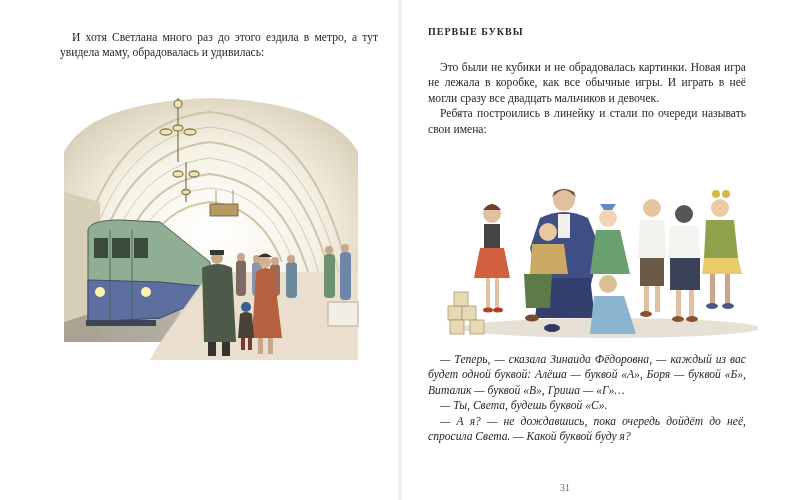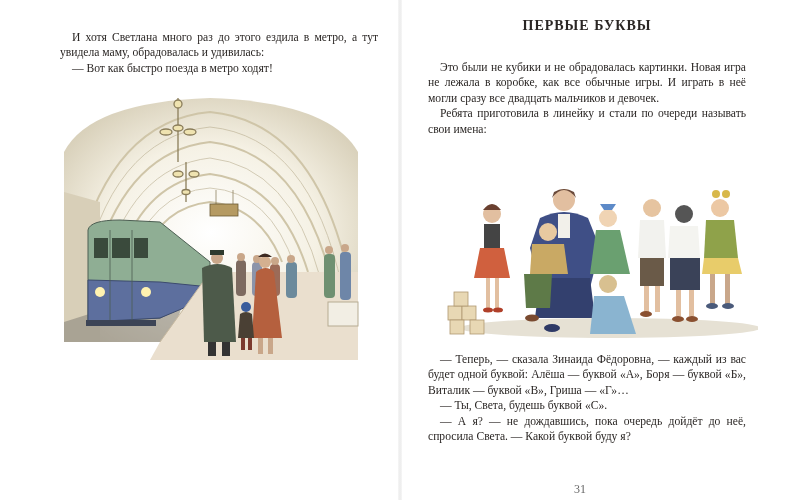--- a/index.html
+++ b/index.html
@@ -19,40 +19,39 @@
   }
   .text {
     position: absolute;
     font-size: 11.6px;
     line-height: 15.4px;
     text-align: justify;
   }
   .text p { margin: 0; text-indent: 12px; }
   .left-text { left: 48px; top: 30px; width: 318px; }
   .right-text-top { left: 28px; top: 60px; width: 318px; }
-  .right-text-bottom { left: 28px; top: 352px; width: 318px; }
+  .right-text-bottom { left: 28px; top: 352px; width: 318px; font-style: italic; }
   .chapter-title {
-    position: absolute; left: 28px; top: 18px; width: 318px;
-    text-align: center; font-weight: bold; font-size: 14px; letter-spacing: 1px;
+    position: absolute; left: 28px; top: 26px; width: 318px;
+    font-weight: bold; font-size: 10px; letter-spacing: 1px;
   }
   .page-number {
-    position: absolute; left: 165px; top: 482px; width: 30px;
-    text-align: center; font-size: 12px; color: #666;
+    position: absolute; left: 150px; top: 482px; width: 30px;
+    text-align: center; font-size: 10px; color: #666;
   }
   .illus { position: absolute; }
   .metro { left: 48px; top: 92px; width: 302px; height: 270px; }
   .kids { left: 40px; top: 178px; width: 318px; height: 162px; }
 </style>
 </head>
 <body>
 
 <div class="page page-left">
   <div class="text left-text">
     <p>И хотя Светлана много раз до этого ездила в метро, а тут увидела маму, обрадовалась и удивилась:</p>
-    <p>— Вот как быстро поезда в метро ходят!</p>
   </div>
 
   <svg class="illus metro" viewBox="0 0 302 270" preserveAspectRatio="none">
     <defs>
       <radialGradient id="glow" cx="50%" cy="55%" r="60%">
         <stop offset="0%" stop-color="#ffffff"></stop>
         <stop offset="60%" stop-color="#f5f1e4"></stop>
         <stop offset="100%" stop-color="#d9d1bb"></stop>
       </radialGradient>
     </defs>
@@ -149,21 +148,21 @@
   </svg>
 </div>
 
 <div class="gutter"></div>
 
 <div class="page page-right">
   <div class="chapter-title">ПЕРВЫЕ БУКВЫ</div>
 
   <div class="text right-text-top">
     <p>Это были не кубики и не обрадовалась картинки. Новая игра не лежала в коробке, как все обычные игры. И играть в неё могли сразу все двадцать мальчиков и девочек.</p>
-    <p>Ребята приготовила в линейку и стали по очереди называть свои имена:</p>
+    <p>Ребята построились в линейку и стали по очереди называть свои имена:</p>
   </div>
 
   <svg class="illus kids" viewBox="0 0 318 162" preserveAspectRatio="none">
 
     <ellipse cx="170" cy="150" rx="150" ry="10" fill="#e6e1d4"></ellipse>
 
     <g fill="#e8d8b4" stroke="#b09870" stroke-width="0.8">
       <rect x="8" y="128" width="14" height="14"></rect>
       <rect x="22" y="128" width="14" height="14"></rect>
       <rect x="14" y="114" width="14" height="14"></rect>

